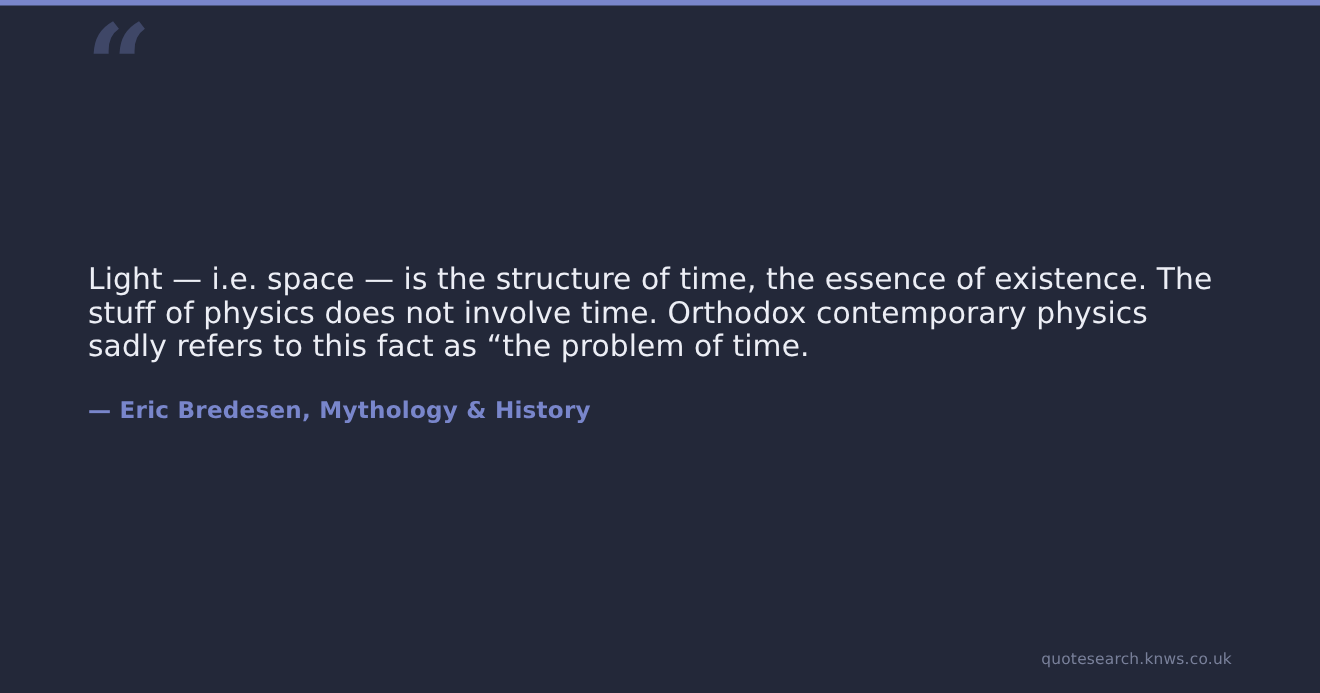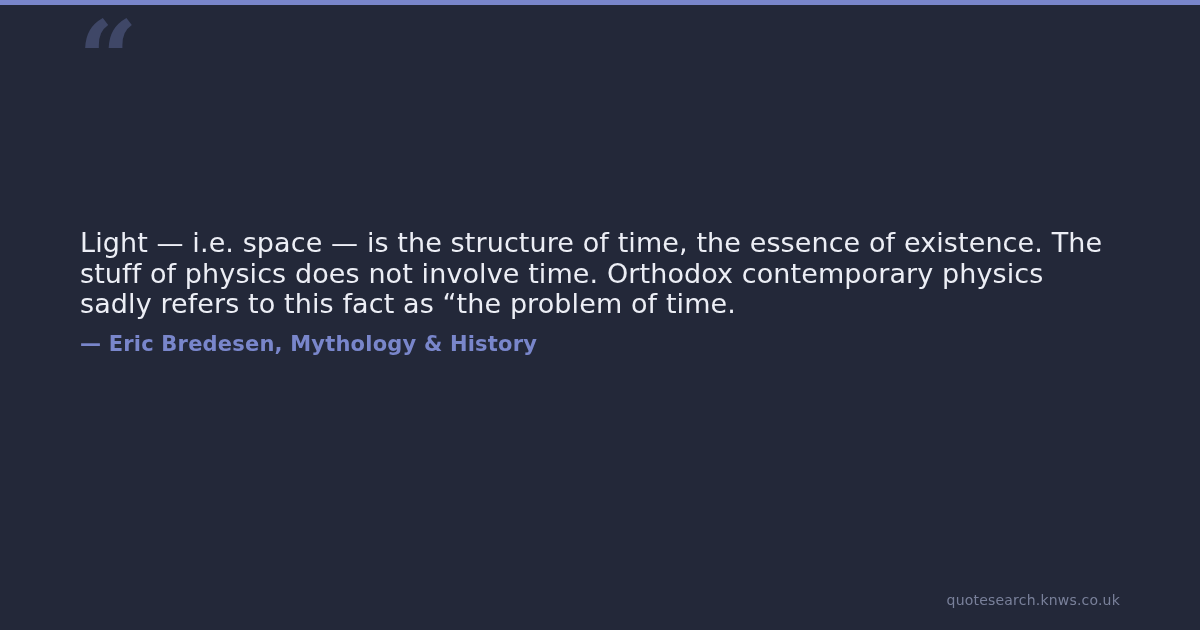--- a/index.html
+++ b/index.html
@@ -40,36 +40,36 @@
     font-weight: 700;
     line-height: 1;
     color: #3f4767;
     letter-spacing: -2px;
     user-select: none;
   }
 
   .content {
     position: absolute;
     left: 80px;
-    top: 228px;
+    top: 240px;
     width: 1030px;
   }
 
   .quote-text {
     font-family: "DejaVu Sans", "Liberation Sans", sans-serif;
     font-size: 27px;
     line-height: 30.5px;
     font-weight: 400;
     color: #eceef5;
     margin: 0;
     letter-spacing: 0.1px;
   }
 
   .attribution {
-    margin-top: 12px;
+    margin-top: 29px;
     font-family: "DejaVu Sans", "Liberation Sans", sans-serif;
     font-size: 21px;
     font-weight: 700;
     color: #7986cb;
     letter-spacing: 0.2px;
   }
 
   .footer {
     position: absolute;
     right: 80px;

